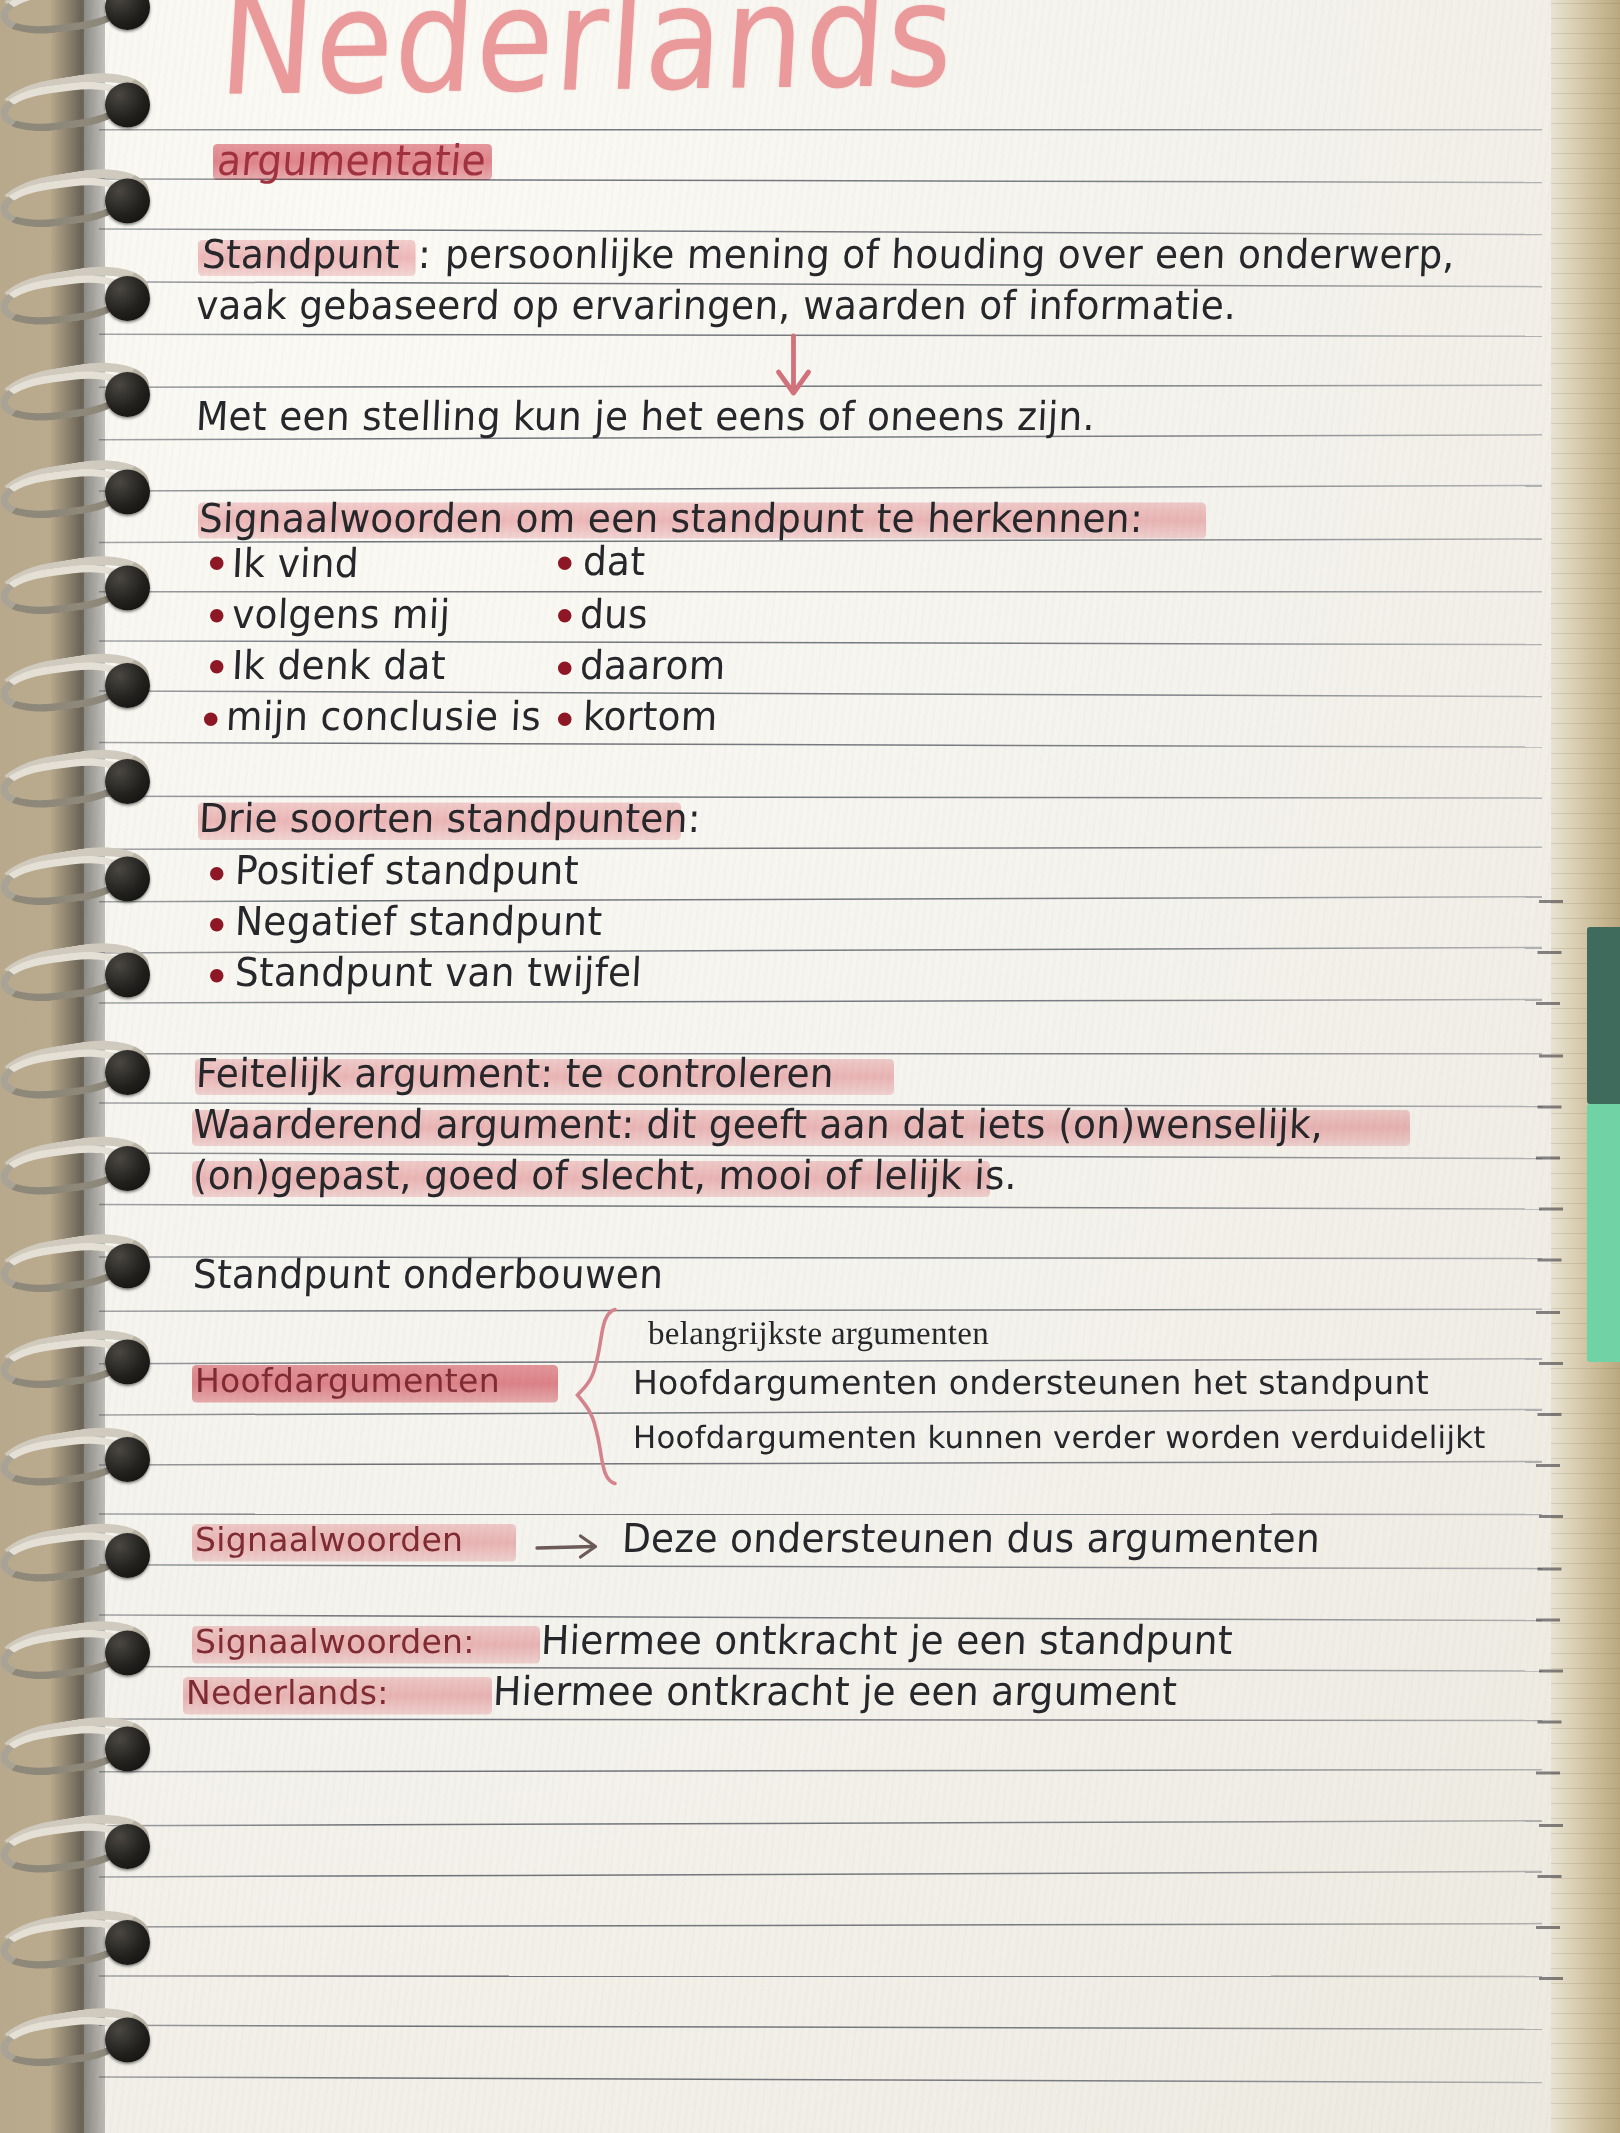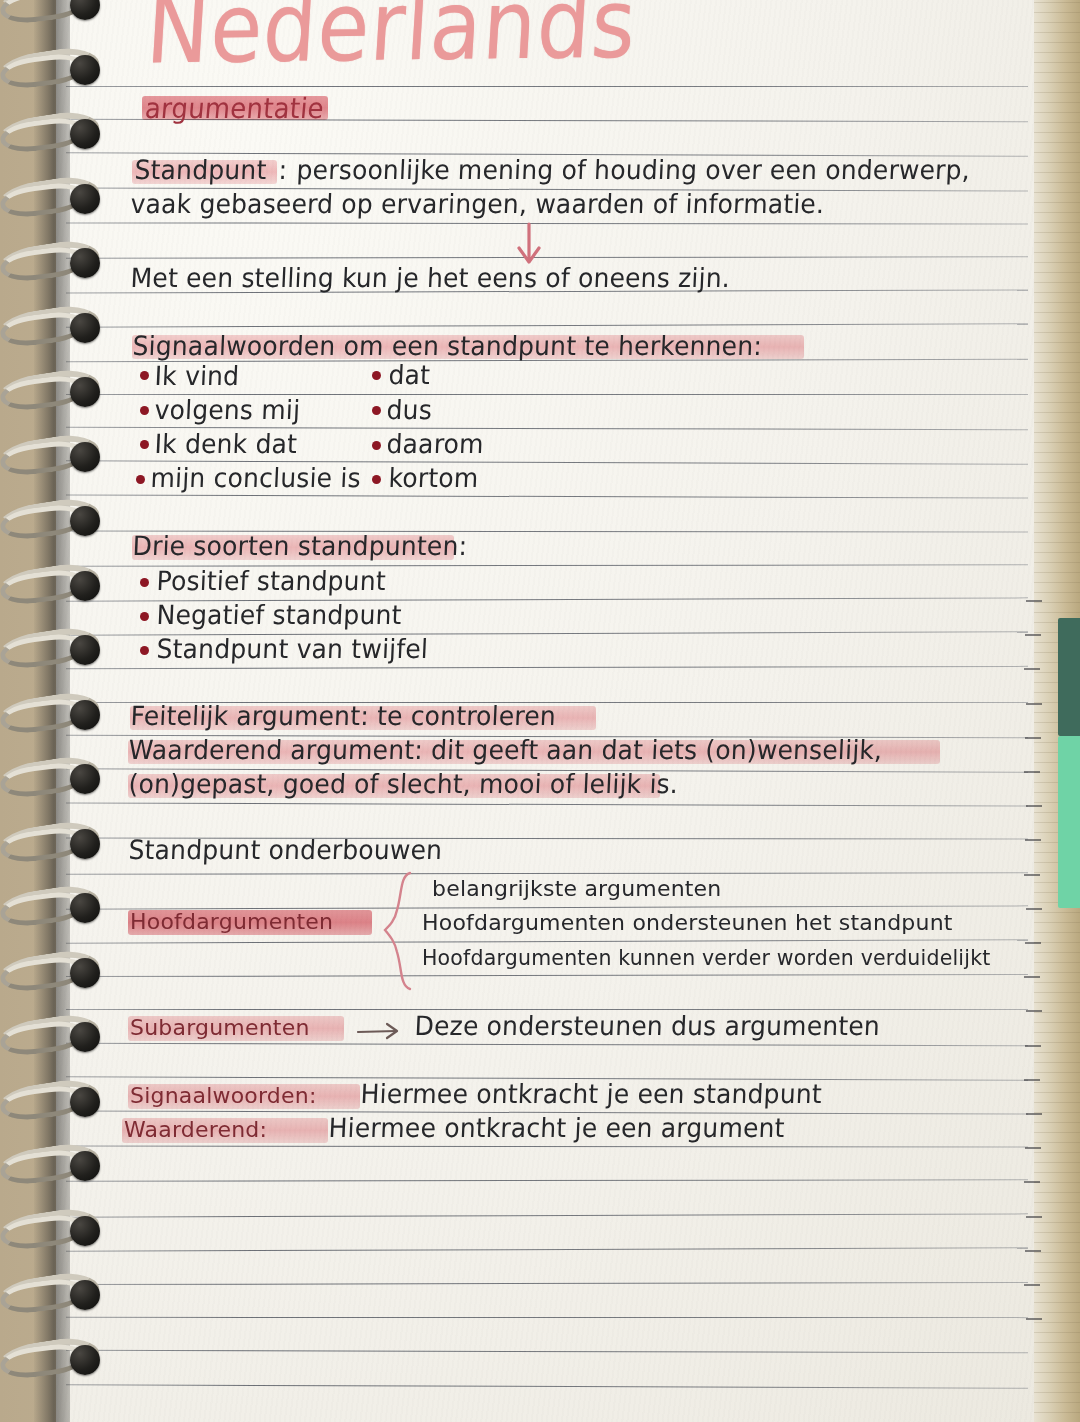--- a/index.html
+++ b/index.html
@@ -366,40 +366,40 @@
   <div class="hw ink" style="left:72px; top:842px;">Standpunt onderbouwen</div>
 
   <div class="hl strong" style="left:72px; top:916px; width:244px; height:25px;"></div>
   <div class="hw ink-sm" style="left:74px; top:915px; color:#7e2b33;">Hoofdargumenten</div>
 
   <svg id="brace" style="left:324px; top:876px;" width="40" height="122" viewBox="0 0 40 122">
     <path d="M30 3 C20 6, 22 24, 17 40 C15 50, 10 55, 5 60
              C10 66, 15 72, 17 82 C22 98, 20 116, 30 119" stroke="#d4838d" stroke-width="2.4" fill="none" stroke-linecap="round"></path>
   </svg>
 
-  <div class="hw ink-sm" style="left:376px; top:882px;">belangrijkste argumenten</div>
+  <div class="hw ink-sm" style="left:376px; top:882px;font-family:Liberation Serif, serif;">belangrijkste argumenten</div>
   <div class="hw ink-sm" style="left:366px; top:916px;">Hoofdargumenten ondersteunen het standpunt</div>
   <div class="hw ink-xs" style="left:366px; top:952px;">Hoofdargumenten kunnen verder worden verduidelijkt</div>
 
   <div class="hl soft" style="left:72px; top:1022px; width:216px; height:25px;"></div>
-  <div class="hw ink-sm" style="left:74px; top:1021px; color:#7e2b33;">Subargumenten</div>
+  <div class="hw ink-sm" style="left:74px; top:1021px; color:#7e2b33;">Signaalwoorden</div>
 
   <svg class="arrow-right" style="position:absolute; left:300px; top:1026px; z-index:5;" width="50" height="22" viewBox="0 0 50 22">
     <path d="M2 12 L40 11" stroke="#6c5a57" stroke-width="2.2" fill="none" stroke-linecap="round"></path>
     <path d="M31 4 L41 11 L31 18" stroke="#6c5a57" stroke-width="2.2" fill="none" stroke-linecap="round" stroke-linejoin="round"></path>
   </svg>
 
   <div class="hw ink" style="left:358px; top:1018px;">Deze ondersteunen dus argumenten</div>
 
   <div class="hl soft" style="left:72px; top:1090px; width:232px; height:25px;"></div>
   <div class="hw ink-sm" style="left:74px; top:1089px; color:#7e2b33;">Signaalwoorden:</div>
   <div class="hw ink" style="left:304px; top:1086px;">Hiermee ontkracht je een standpunt</div>
 
   <div class="hl soft" style="left:66px; top:1124px; width:206px; height:25px;"></div>
-  <div class="hw ink-sm" style="left:68px; top:1123px; color:#7e2b33;">Waarderend:</div>
+  <div class="hw ink-sm" style="left:68px; top:1123px; color:#7e2b33;">Nederlands:</div>
   <div class="hw ink" style="left:272px; top:1120px;">Hiermee ontkracht je een argument</div>
 
 </div>
 
 <div id="binding">
   <div id="binding-shadow"></div>
 <div class="coil" style="top: -14px;">
       <div class="wire"></div>
       <div class="wire2"></div>
       <div class="tip"></div>

